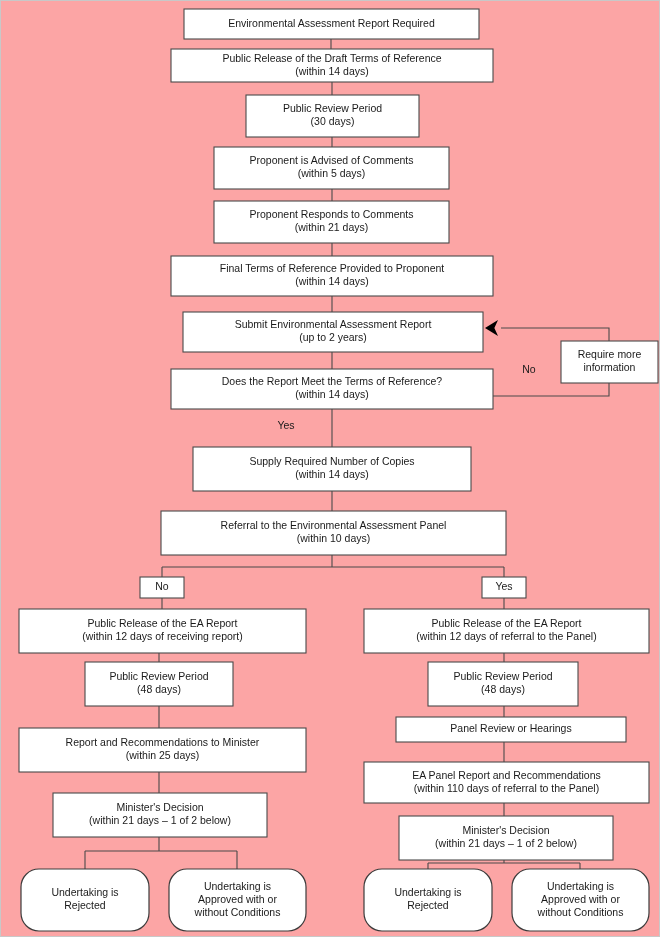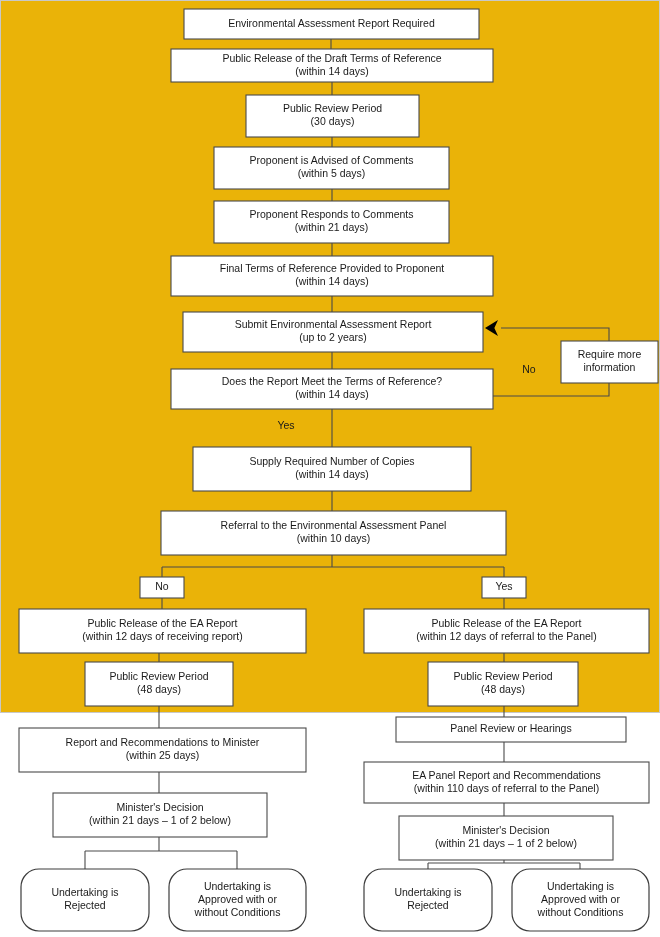--- a/index.html
+++ b/index.html
@@ -9,22 +9,22 @@
   }
   body {
     width: 660px;
     height: 937px;
     font-family: "Liberation Sans", sans-serif;
     overflow: hidden;
   }
   #flowchart-root {
     position: relative;
     width: 660px;
-    height: 713px;
-    background: #eab308;
+    height: 937px;
+    background: #fca5a5;
     box-sizing: border-box;
     border: 1px solid #c8c8c8;
   }
   svg.fc-canvas {
     position: absolute;
     left: 0;
     top: 0;
     width: 660px;
     height: 937px;
     display: block;

